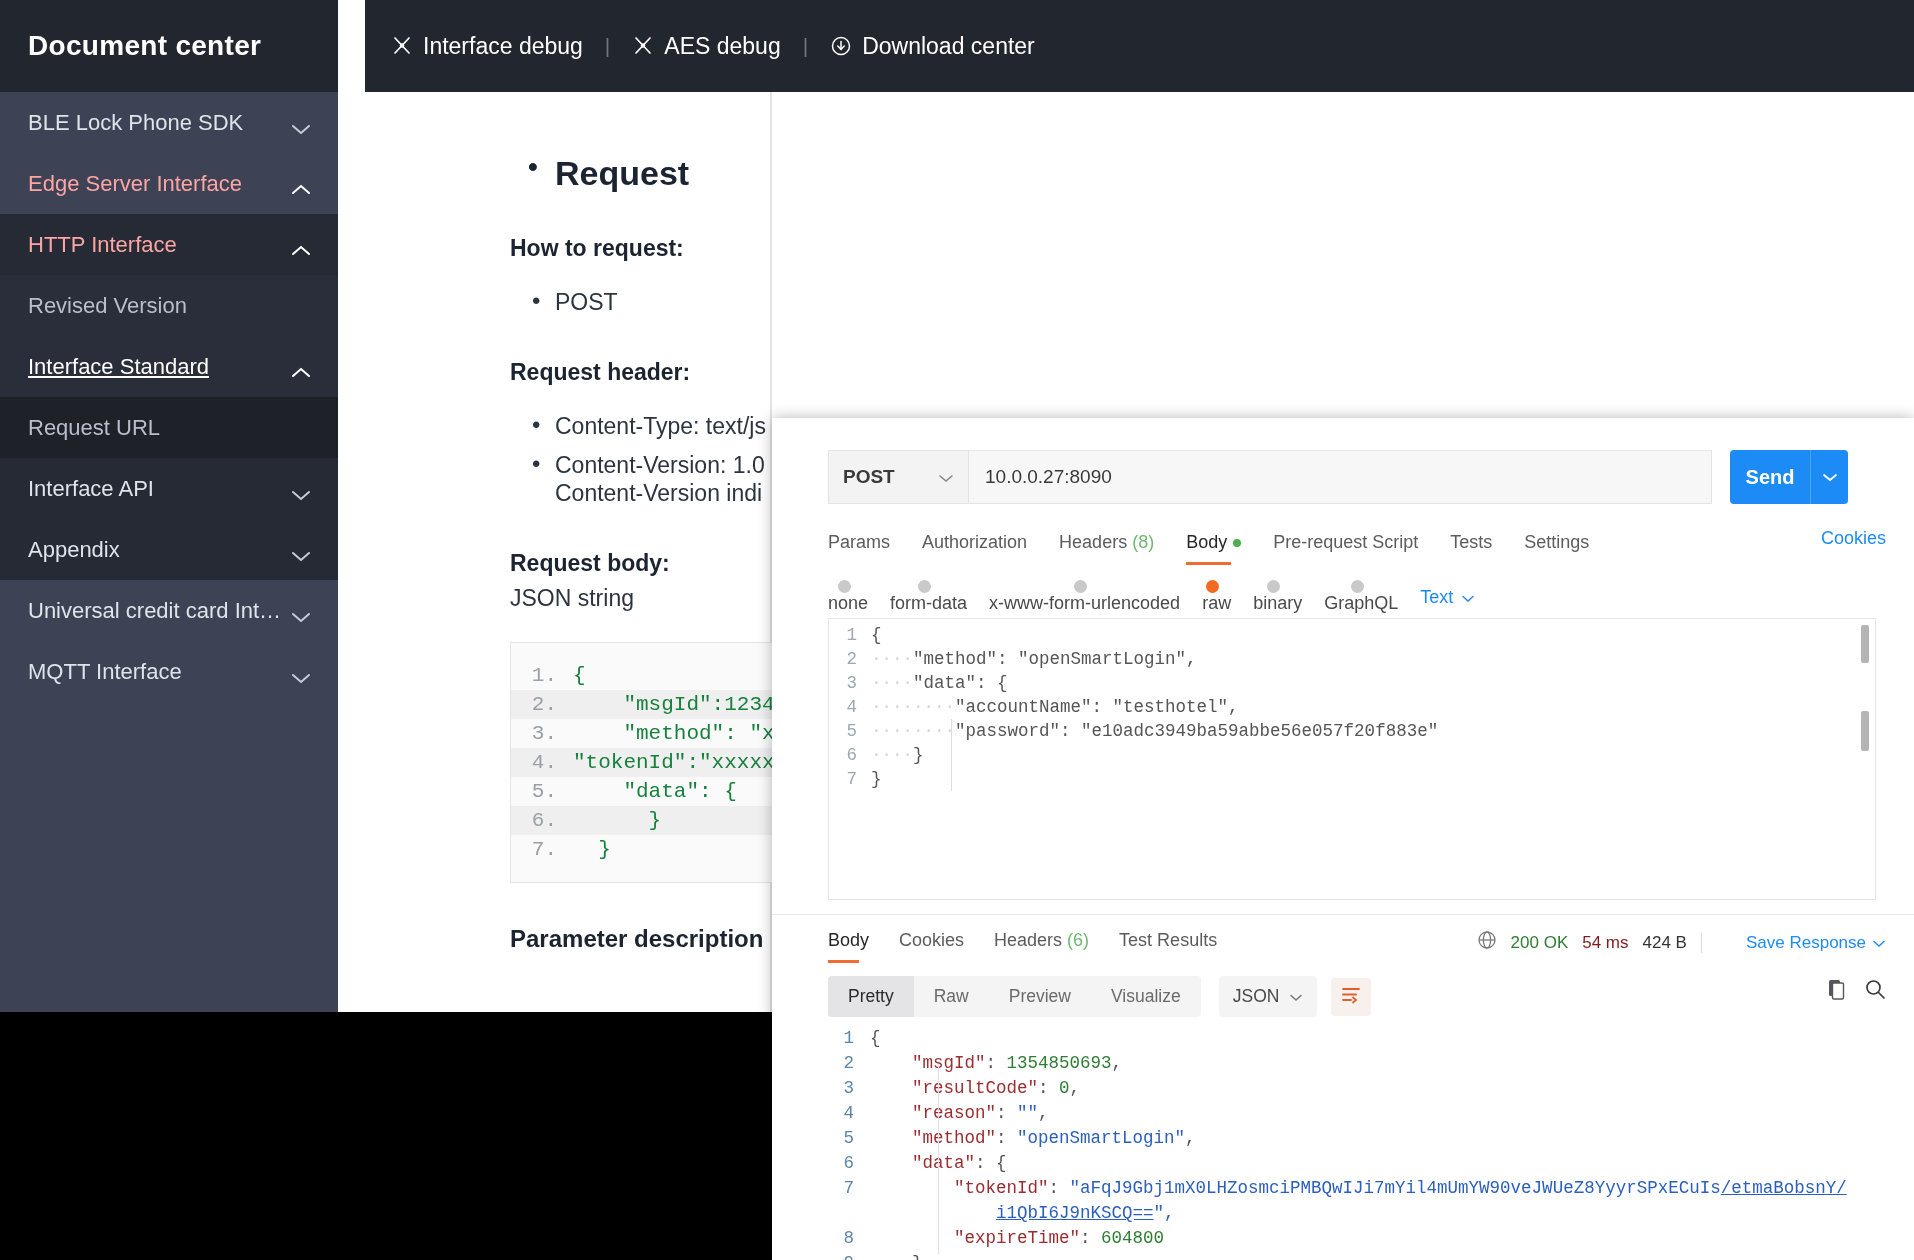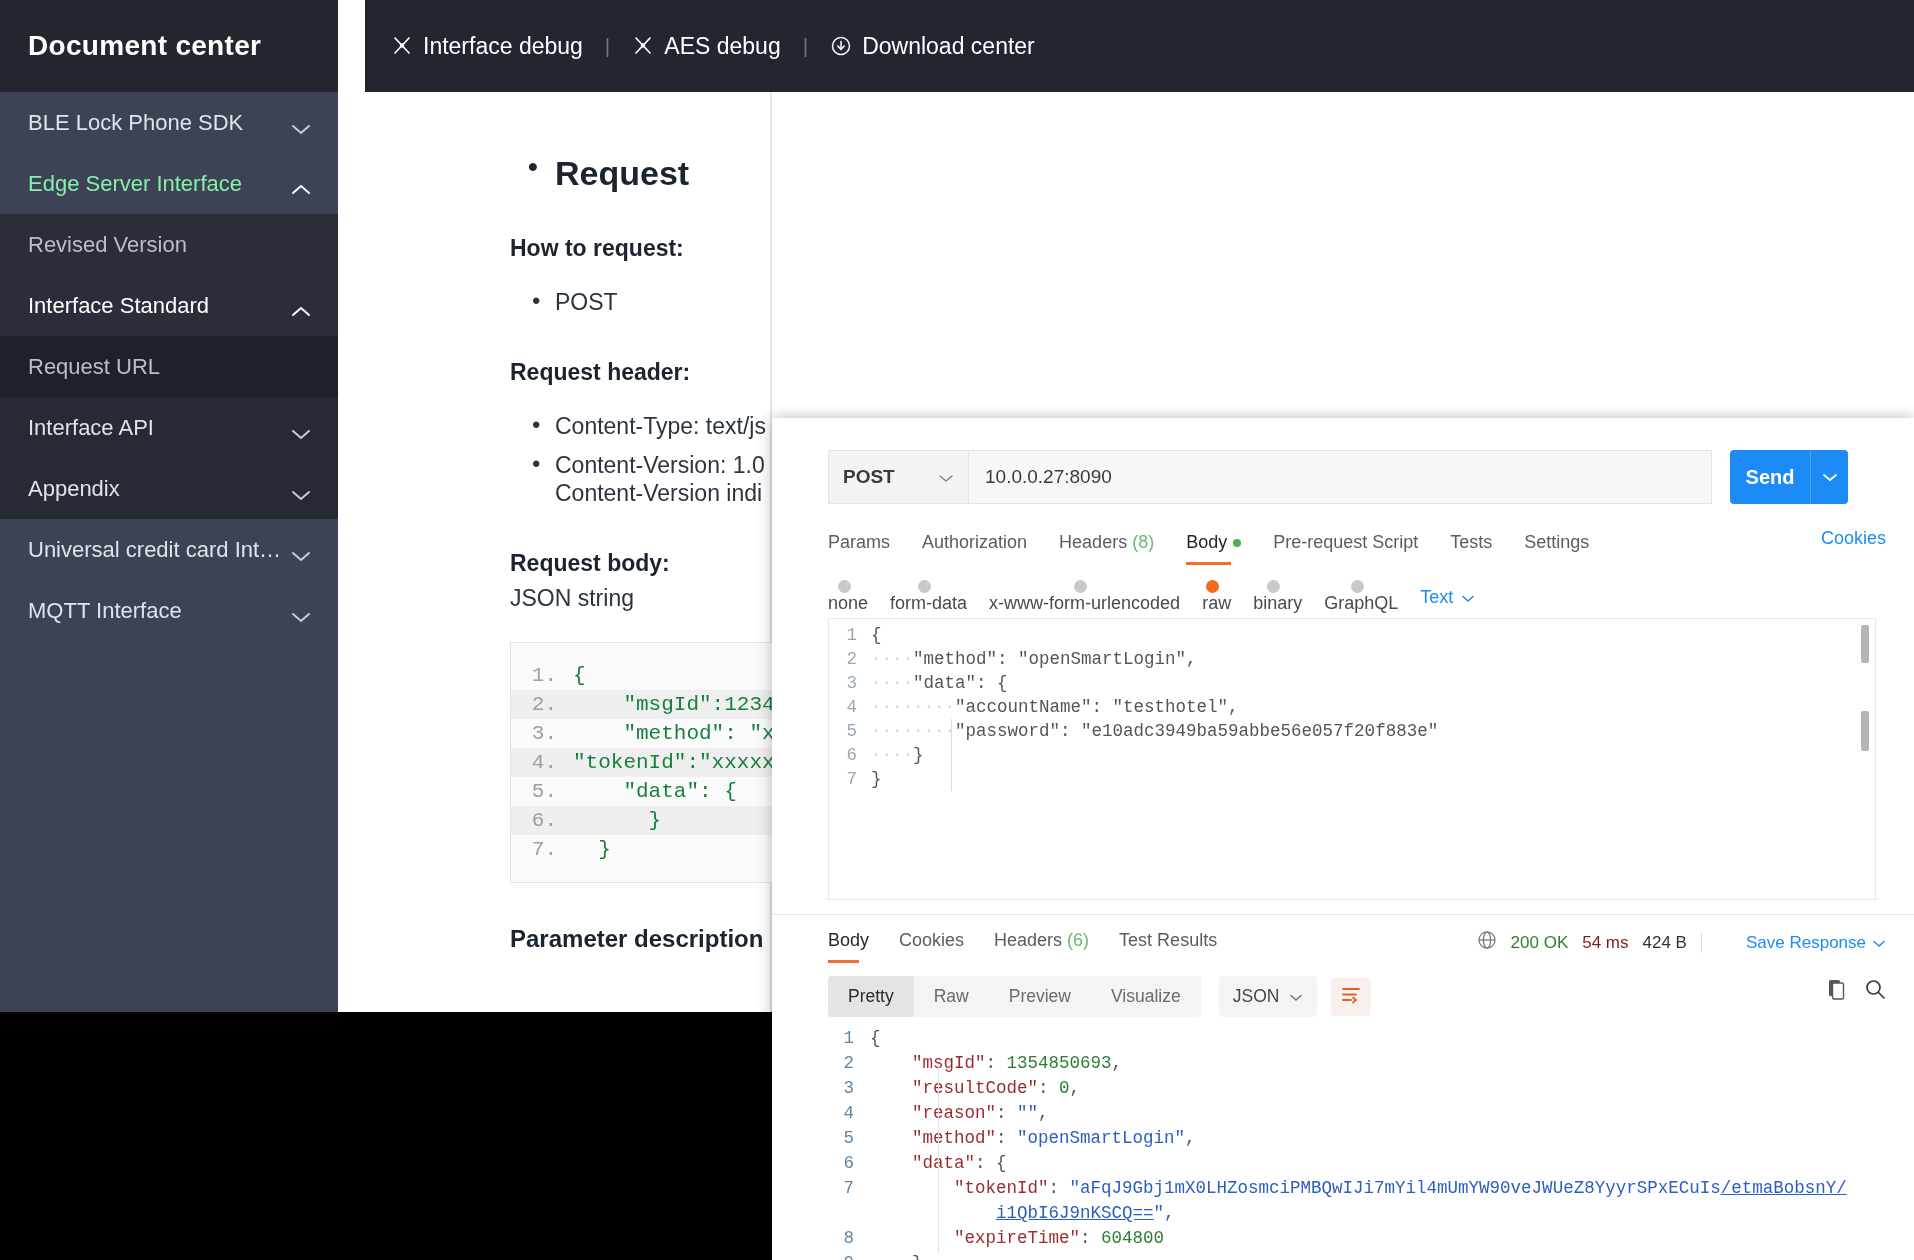--- a/index.html
+++ b/index.html
@@ -23,24 +23,24 @@
 
   
   .sidebar { position:absolute; left:0; top:0; width:338px; height:1012px; background:#3d4354; }
   .sb-title { height:92px; background:#22262f; display:flex; align-items:center; padding-left:28px;
               color:#fff; font-size:28px; font-weight:bold; letter-spacing:.3px;}
   .sb-item { display:flex; align-items:center; justify-content:space-between;
              padding:0 26px 0 28px; color:#c7ccd6; font-size:22px; cursor:pointer; }
   .sb-item .lbl { white-space:nowrap; overflow:hidden; text-overflow:ellipsis; }
   .sb-l0 { height:61px; background:#3d4354; color:#dfe3ea; }
   .sb-l0.dark { background:#262a35; }
-  .sb-l0.bright { color:#86efac; }
+  .sb-l0.bright { color:#fca5a5; }
   .sb-l1 { height:61px; background:#2a2e3a; color:#b9bfca; padding-left:28px; }
   .sb-l1.darker { background:#1e2128; }
-  .sb-l1.white { color:#ffffff; }
+  .sb-l1.white { color:#ffffff;text-decoration:underline; }
   .sb-active { background:#00a99d !important; color:#ffffff !important; }
   .chev { width:22px; height:14px; flex:0 0 auto; }
 
   
   .doc { position:absolute; left:365px; top:92px; width:1549px; height:920px; background:#fff; overflow:hidden; }
   .doc-inner { position:absolute; left:145px; top:0; width:1080px; }
   .doc-divider { position:absolute; left:405px; top:0; width:2px; height:920px; background:#e4e4e4; }
   h1.req { font-size:34px; color:#1b2430; font-weight:bold; margin:62px 0 0 0; position:relative; padding-left:45px;}
   h1.req:before { content:"•"; position:absolute; left:18px; top:-3px; font-size:28px; color:#1b2430;}
   .hsub { font-size:23px; font-weight:bold; color:#1b2430; margin-top:42px; }
@@ -186,20 +186,28 @@
 
       <div class="sb-item sb-l0 bright">
         <span class="lbl">Edge Server Interface</span>
         <span class="chev">
           <svg width="22" height="14" viewBox="0 0 22 14">
               <path d="M3 10 L11 3 L19 10" stroke="#ffffff" stroke-width="2" fill="none" stroke-linecap="round"></path>
             </svg>
         </span>
       </div>
 
+      <div class="sb-item sb-l0 dark bright">
+        <span class="lbl">HTTP Interface</span>
+        <span class="chev">
+          <svg width="22" height="14" viewBox="0 0 22 14">
+              <path d="M3 10 L11 3 L19 10" stroke="#ffffff" stroke-width="2" fill="none" stroke-linecap="round"></path>
+            </svg>
+        </span>
+      </div>
 
       <div class="sb-item sb-l1">
         <span class="lbl">Revised Version</span>
       </div>
 
 
       <div class="sb-item sb-l1 white">
         <span class="lbl">Interface Standard</span>
         <span class="chev">
           <svg width="22" height="14" viewBox="0 0 22 14">

